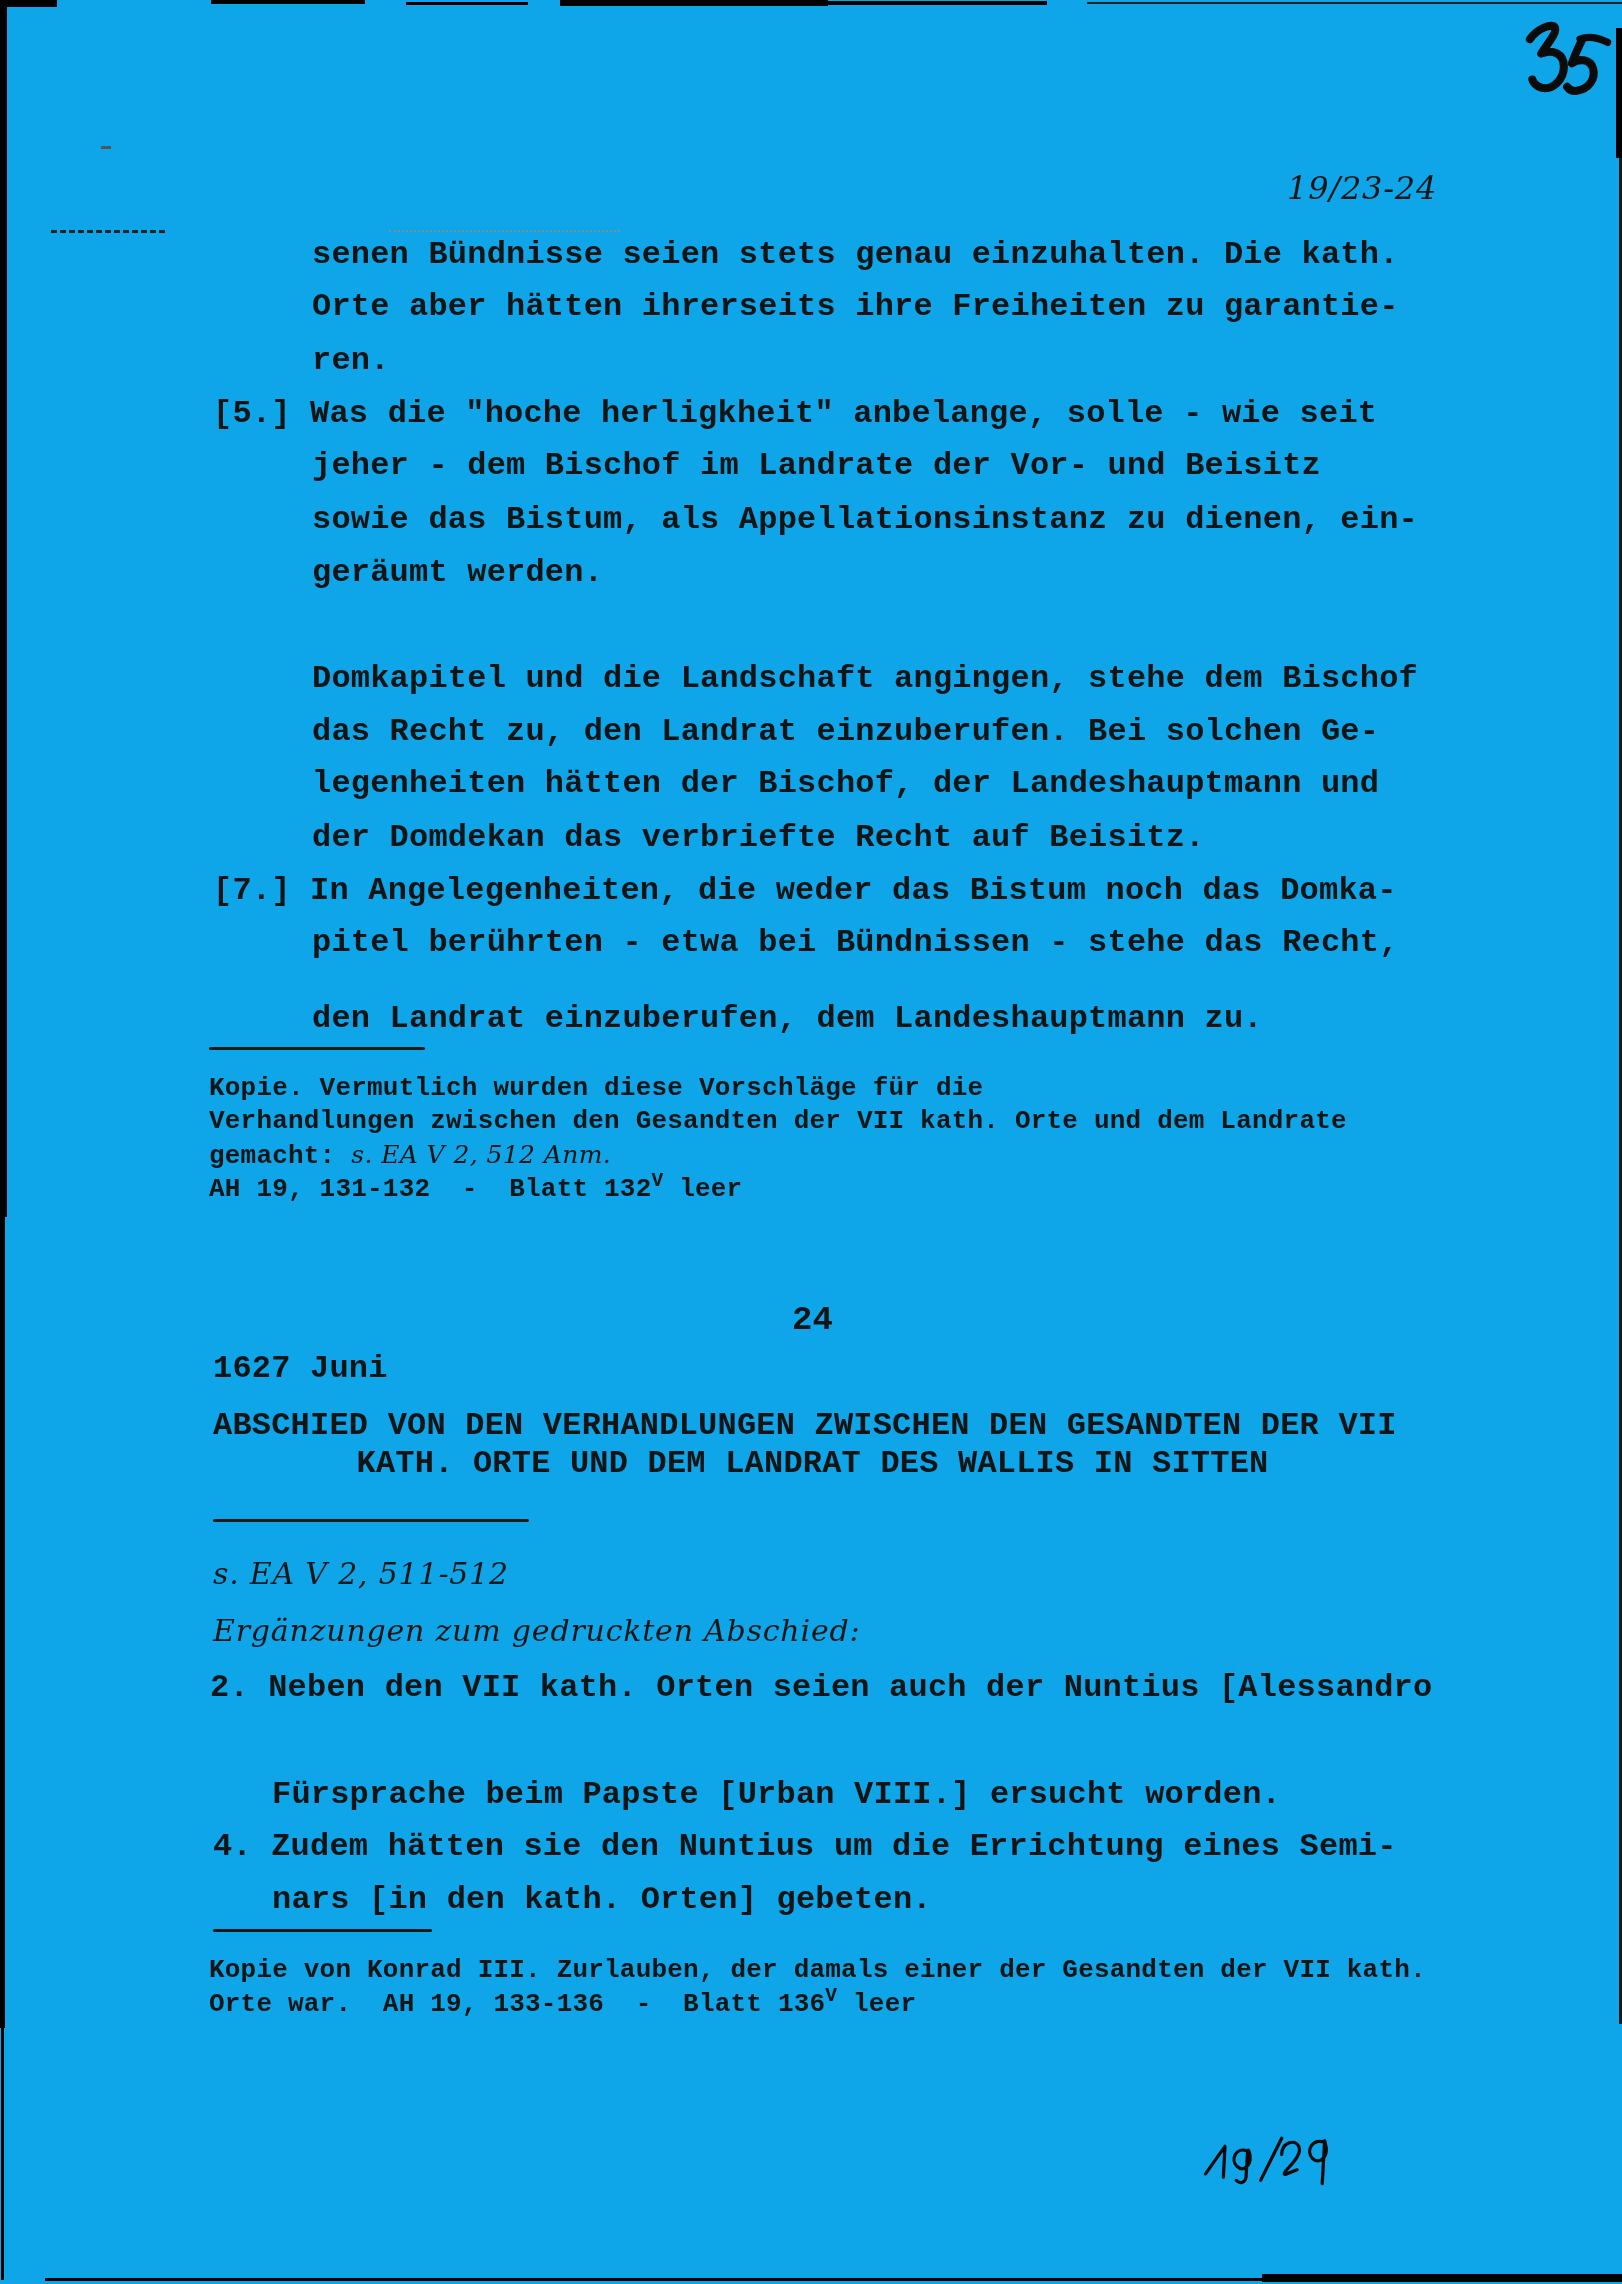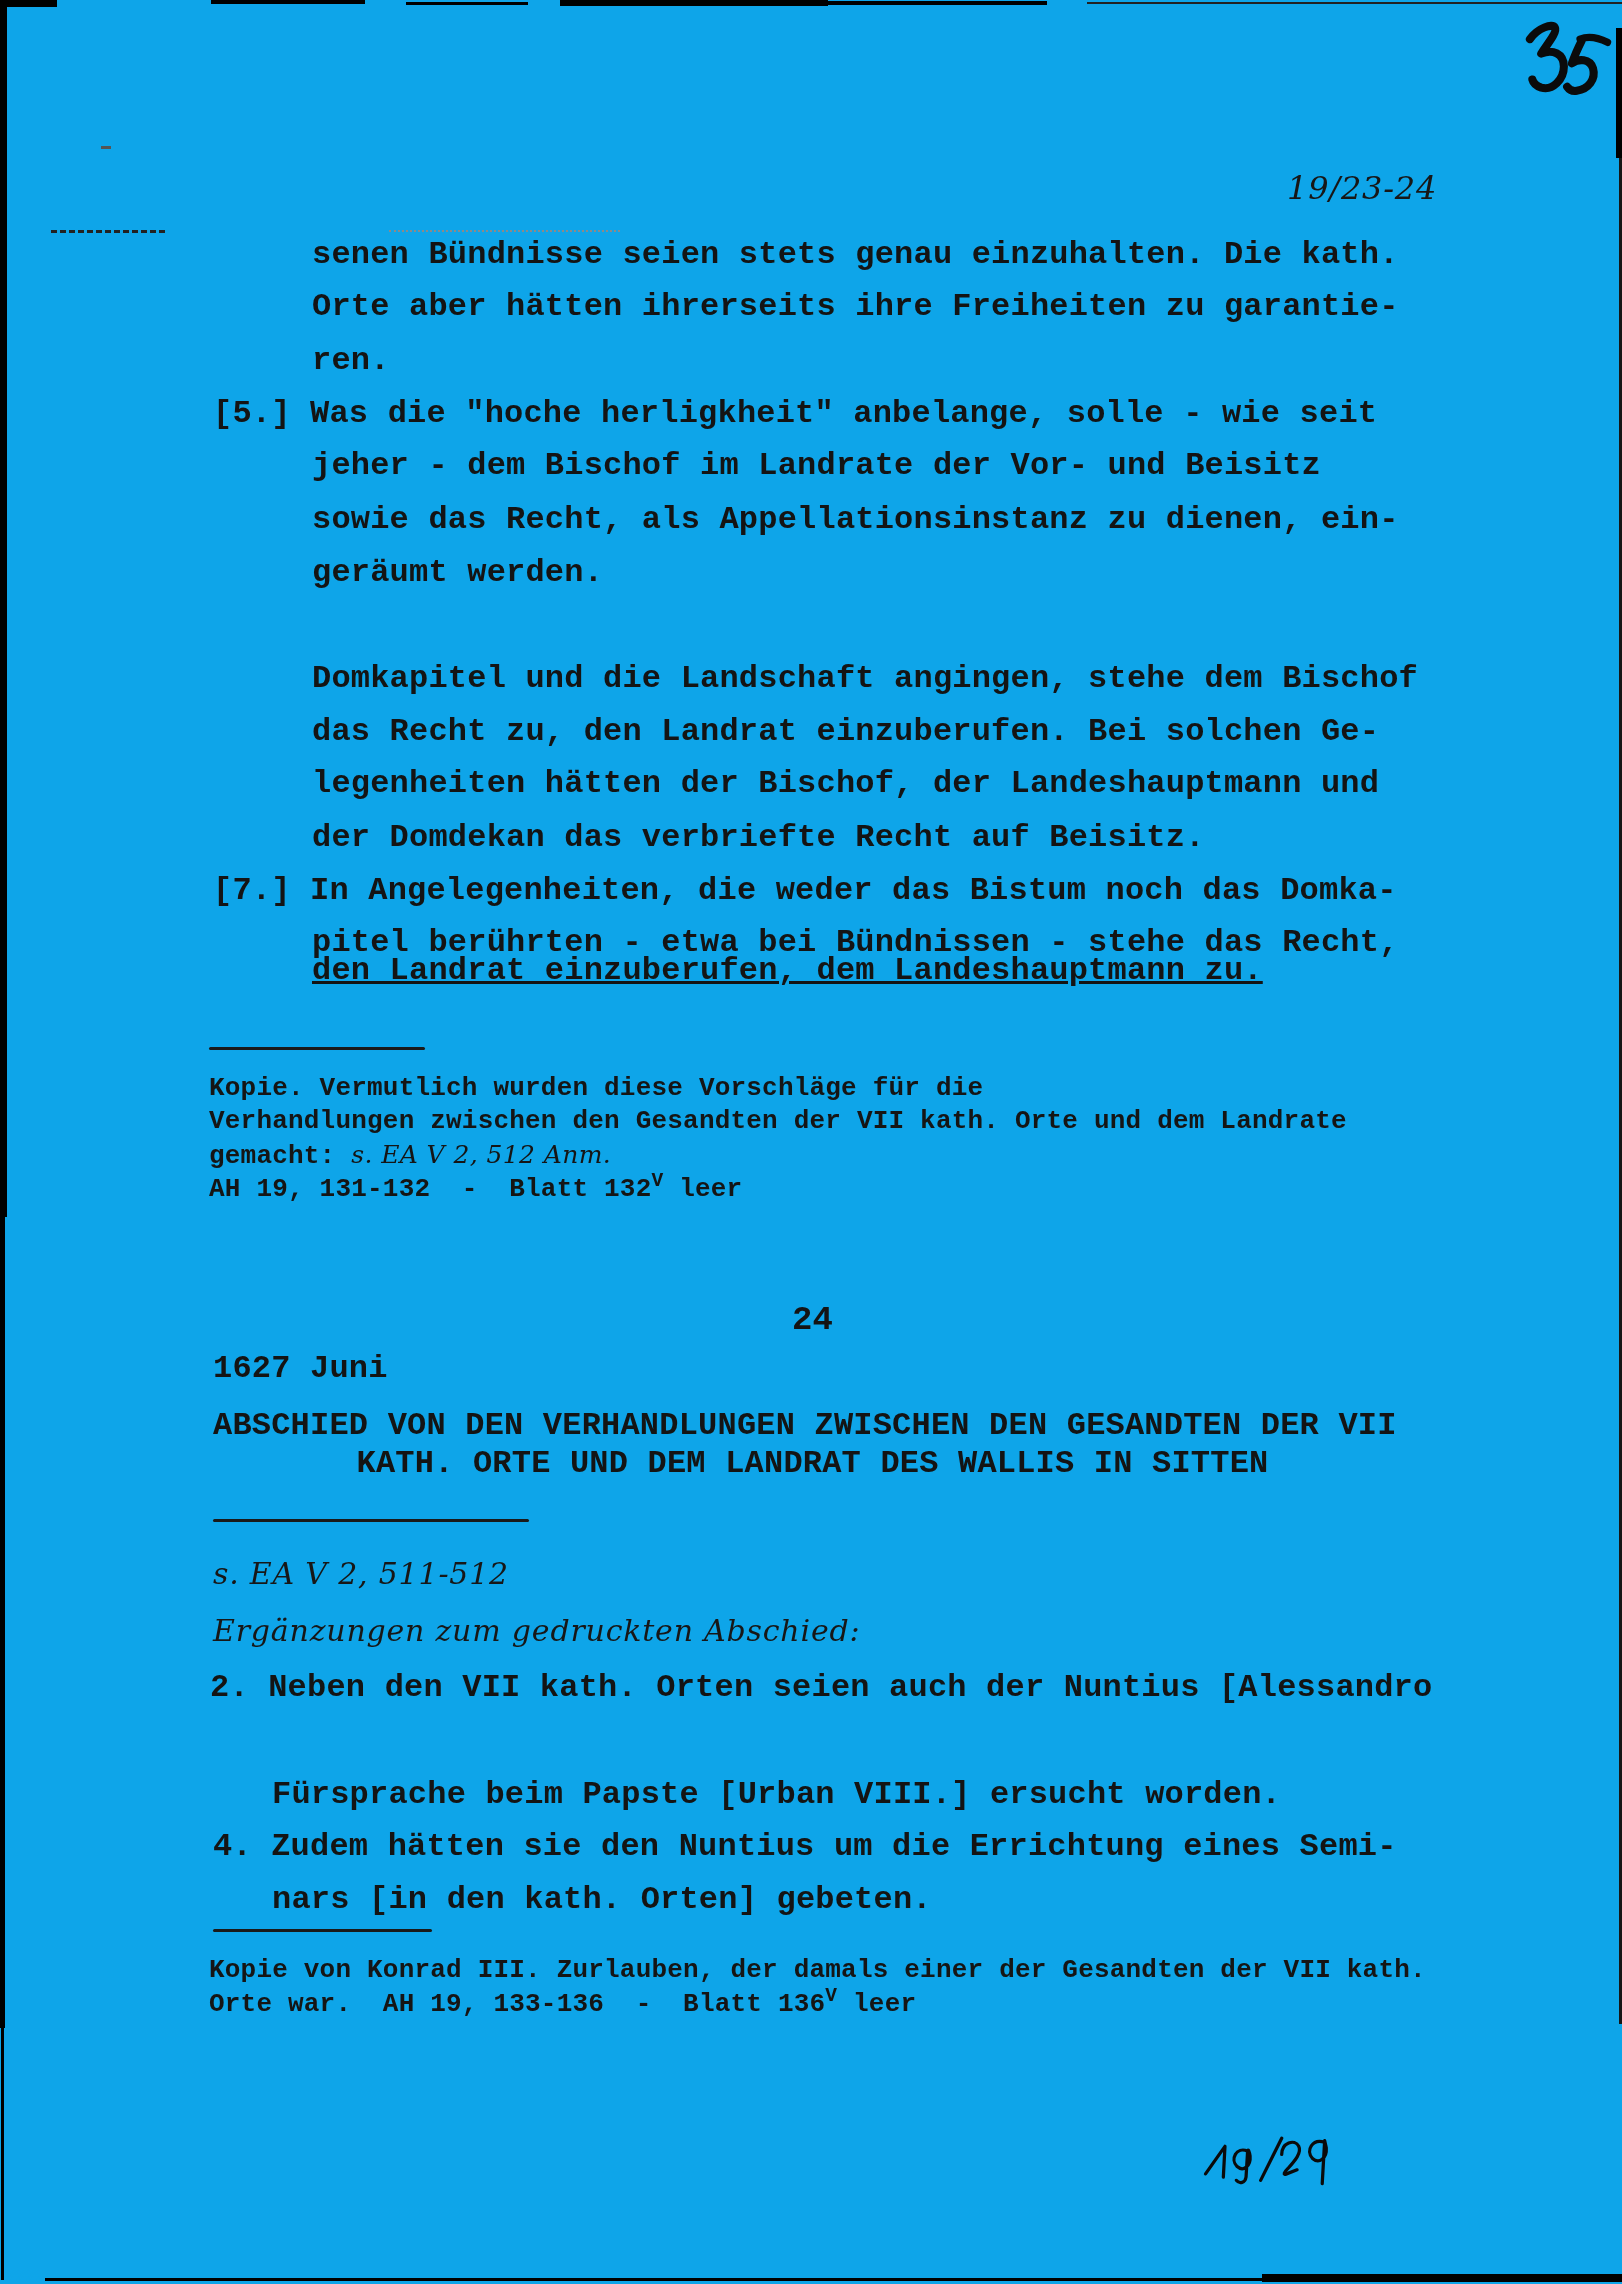--- a/index.html
+++ b/index.html
@@ -95,29 +95,29 @@
     <path d="M 78,26 C 88,22 100,24 112,30" stroke-width="9"></path>
   </svg>
 
   <div class="italic-line" style="left:1287px;top:172px;font-size:32px;">19/23-24</div>
 
   <div class="mono-line" style="left:312px;top:239px;">senen Bündnisse seien stets genau einzuhalten. Die kath.</div>
   <div class="mono-line" style="left:312px;top:291px;">Orte aber hätten ihrerseits ihre Freiheiten zu garantie-</div>
   <div class="mono-line" style="left:312px;top:345px;">ren.</div>
   <div class="mono-line" style="left:213px;top:398px;">[5.] Was die "hoche herligkheit" anbelange, solle - wie seit</div>
   <div class="mono-line" style="left:312px;top:450px;">jeher - dem Bischof im Landrate der Vor- und Beisitz</div>
-  <div class="mono-line" style="left:312px;top:504px;">sowie das Recht, als Appellationsinstanz zu dienen, ein-</div>
+  <div class="mono-line" style="left:312px;top:504px;">sowie das Bistum, als Appellationsinstanz zu dienen, ein-</div>
   <div class="mono-line" style="left:312px;top:557px;">geräumt werden.</div>
   <div class="mono-line" style="left:312px;top:663px;">Domkapitel und die Landschaft angingen, stehe dem Bischof</div>
   <div class="mono-line" style="left:312px;top:716px;">das Recht zu, den Landrat einzuberufen. Bei solchen Ge-</div>
   <div class="mono-line" style="left:312px;top:768px;">legenheiten hätten der Bischof, der Landeshauptmann und</div>
   <div class="mono-line" style="left:312px;top:822px;">der Domdekan das verbriefte Recht auf Beisitz.</div>
   <div class="mono-line" style="left:213px;top:875px;">[7.] In Angelegenheiten, die weder das Bistum noch das Domka-</div>
   <div class="mono-line" style="left:312px;top:927px;">pitel berührten - etwa bei Bündnissen - stehe das Recht,</div>
-  <div class="mono-line" style="left:312px;top:955px;text-decoration:underline;">den Landrat einzuberufen, dem Landeshauptmann zu.</div>
+  <div class="mono-line" style="left:312px;top:1003px;">den Landrat einzuberufen, dem Landeshauptmann zu.</div>
 
   <div class="rule" style="left:209px;top:1047px;width:216px;"></div>
 
   <div class="fn-line" style="left:209px;top:1108px;">Verhandlungen zwischen den Gesandten der VII kath. Orte und dem Landrate</div>
   <div class="fn-line" style="left:209px;top:1075px;">Kopie. Vermutlich wurden diese Vorschläge für die</div>
   <div class="fn-line" style="left:209px;top:1142px;"><span>gemacht: </span><span class="fn-italic">s. EA V 2, 512 Anm.</span></div>
   <div class="fn-line" style="left:209px;top:1176px;"><span>AH 19, 131-132  -  Blatt 132</span><sup>V</sup><span> leer</span></div>
 
   <div class="mono-line center-col" style="top:1303px;font-size:34px;">24</div>
   <div class="mono-line" style="left:213px;top:1353px;">1627 Juni</div>

